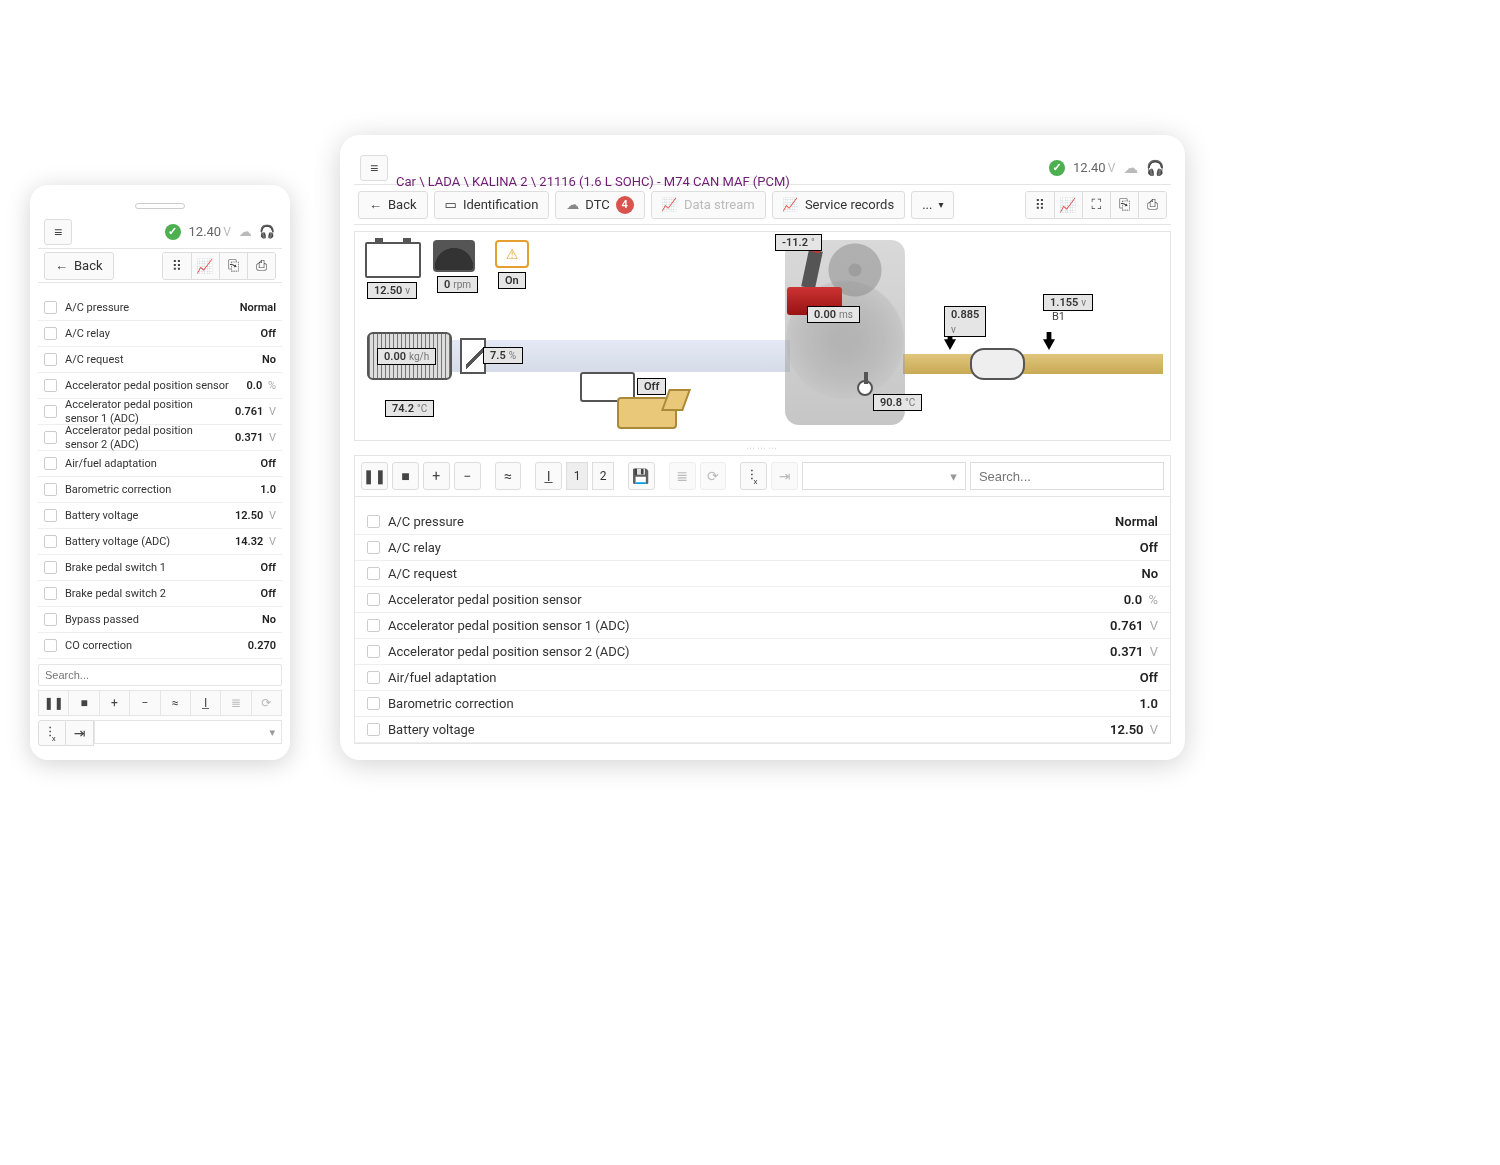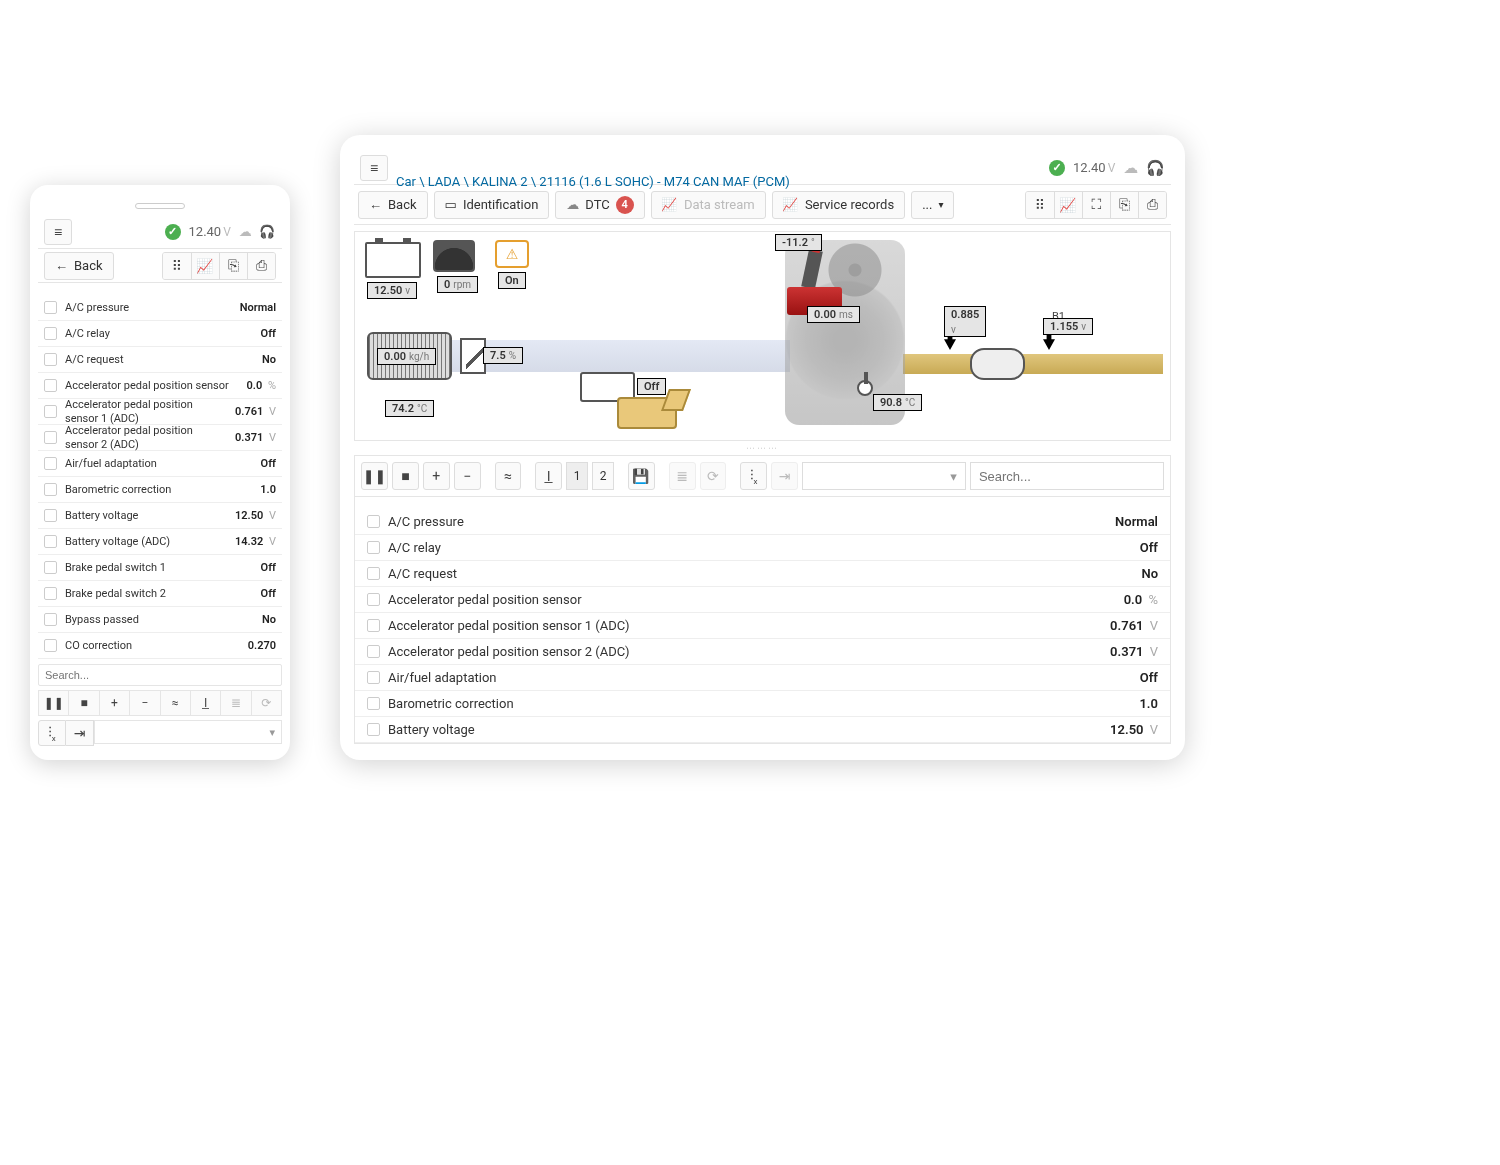--- a/index.html
+++ b/index.html
@@ -461,21 +461,21 @@
     <div class="phone-dropdown">▾</div>
   </div>
 </div>
 
 <div class="tablet-frame">
 
   <div class="topbar">
     <div class="icon-btn">
       <span>≡</span>
     </div>
-    <span style="color:#0369a1; white-space:nowrap;margin-top:27px;">Car \ LADA \ KALINA 2 \ 21116 (1.6 L SOHC) - M74 CAN MAF (PCM)</span>
+    <span style="color:#701a75; white-space:nowrap;margin-top:27px;">Car \ LADA \ KALINA 2 \ 21116 (1.6 L SOHC) - M74 CAN MAF (PCM)</span>
     <div class="spacer"></div>
     <span class="status-check">✓</span>
     <span>
       <span class="volt-txt">12.40</span><span class="volt-unit">V</span>
     </span>
     <span style="color:#bbb; font-size:15px;">☁</span>
     <span style="color:#bbb; font-size:15px;">🎧</span>
   </div>
 
   <div class="topbar secondary">
@@ -583,21 +583,21 @@
     <div class="data-box" style="left:518px; top:162px;">
       <span class="dbval">90.8</span>
         <span class="dbun">°C</span>
     </div>
     <span class="b1-tag" style="left:573px; top:78px;">B1</span>
     <div class="data-box" style="left:589px; top:74px;flex-direction:column;">
       <span class="dbval">0.885</span>
         <span class="dbun">v</span>
     </div>
     <span class="b1-tag" style="left:672px; top:78px;">B1</span>
-    <div class="data-box" style="left:688px; top:86px;">
+    <div class="data-box" style="left:688px; top:62px;">
       <span class="dbval">1.155</span>
         <span class="dbun">v</span>
     </div>
   </div>
 
   <div class="divider-handle">⋯⋯⋯</div>
 
   <div style="border:1px solid #e5e5e5; flex:1; display:flex; flex-direction:column; overflow:hidden;">
     <div class="datatool">
       <div class="icon-btn">

